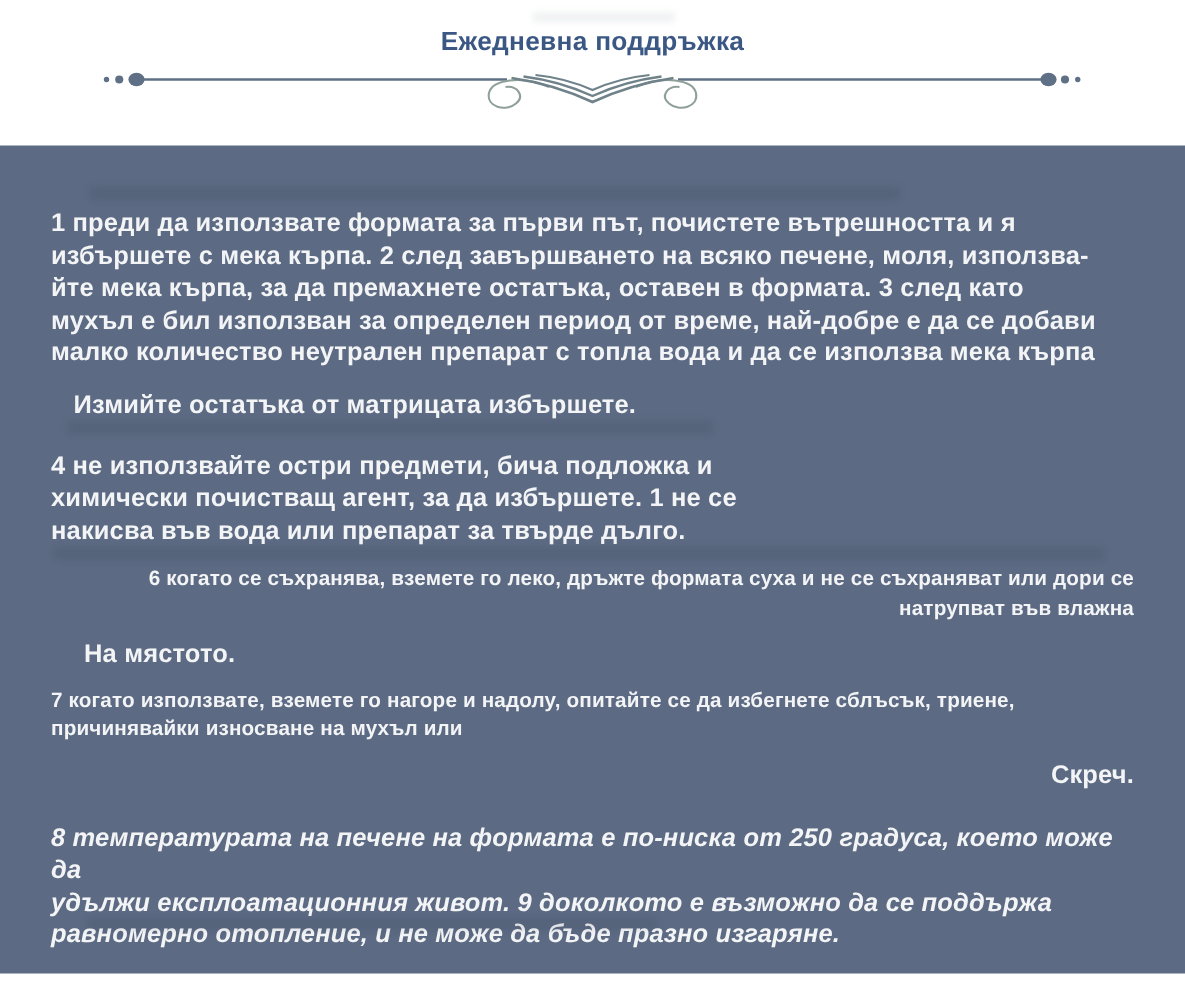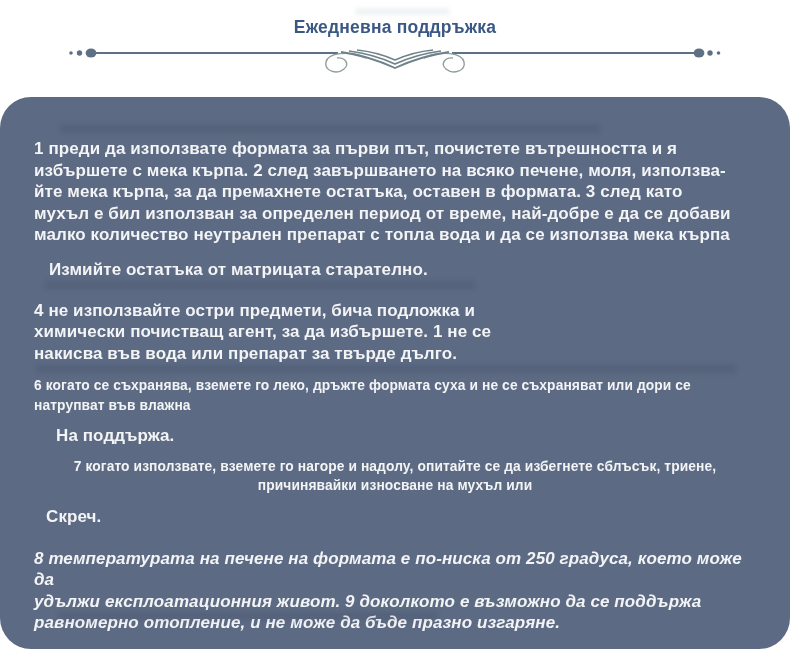--- a/index.html
+++ b/index.html
@@ -25,36 +25,35 @@
     background:rgba(60,70,90,0.07);filter:blur(2px);border-radius:2px;
   }
   
   .panel{
     position:absolute;top:97px;left:0;
     width:790px;height:552px;
     background:#5c6a83;
     box-sizing:border-box;
     padding:0 34px;
     color:#f3f4f6;
-    border-radius:31px;
   }
   .para{
     margin:0;
     font-weight:700;
     white-space:pre-line;
   }
   .lg{font-size:17px;line-height:21.6px;letter-spacing:.1px;}
   .sm{font-size:13.8px;line-height:19.5px;letter-spacing:.1px;}
   .p1{margin-top:41px;}
   .p2{margin-top:13px;padding-left:15px;}
   .p3{margin-top:19px;}
-  .p4{margin-top:12px;}
+  .p4{margin-top:12px;text-align:right;}
   .p5{margin-top:10px;padding-left:22px;}
-  .p6{margin-top:10px;text-align:center;}
-  .p7{margin-top:10px;padding-left:12px;}
+  .p6{margin-top:10px;}
+  .p7{margin-top:10px;padding-left:12px;text-align:right;}
   .p8{margin-top:20px;font-style:italic;}
   
   .ghost{
     position:absolute;height:8px;border-radius:2px;
     background:rgba(20,30,50,0.10);filter:blur(2.5px);
   }
   .g1{top:28px;left:60px;width:540px;}
   .g2{top:184px;left:45px;width:430px;}
   .g3{top:268px;left:36px;width:700px;}
   .g4{top:515px;left:58px;width:380px;}
@@ -95,27 +94,27 @@
     <div class="ghost g1"></div>
     <div class="ghost g2"></div>
     <div class="ghost g3"></div>
     <div class="ghost g4"></div>
 
     <p class="para lg p1">1 преди да използвате формата за първи път, почистете вътрешността и я
 избършете с мека кърпа. 2 след завършването на всяко печене, моля, използва-
 йте мека кърпа, за да премахнете остатъка, оставен в формата. 3 след като
 мухъл е бил използван за определен период от време, най-добре е да се добави
 малко количество неутрален препарат с топла вода и да се използва мека кърпа</p>
-    <p class="para lg p2">Измийте остатъка от матрицата старателно.</p>
+    <p class="para lg p2">Измийте остатъка от матрицата избършете.</p>
     <p class="para lg p3">4 не използвайте остри предмети, бича подложка и
 химически почистващ агент, за да избършете. 1 не се
 накисва във вода или препарат за твърде дълго.</p>
     <p class="para sm p4">6 когато се съхранява, вземете го леко, дръжте формата суха и не се съхраняват или дори се
 натрупват във влажна</p>
-    <p class="para lg p5">На поддържа.</p>
+    <p class="para lg p5">На мястото.</p>
     <p class="para sm p6">7 когато използвате, вземете го нагоре и надолу, опитайте се да избегнете сблъсък, триене,
 причинявайки износване на мухъл или</p>
     <p class="para lg p7">Скреч.</p>
     <p class="para lg p8">8 температурата на печене на формата е по-ниска от 250 градуса, което може да
 удължи експлоатационния живот. 9 доколкото е възможно да се поддържа
 равномерно отопление, и не може да бъде празно изгаряне.</p>
   </main>
 
 </div>
 

